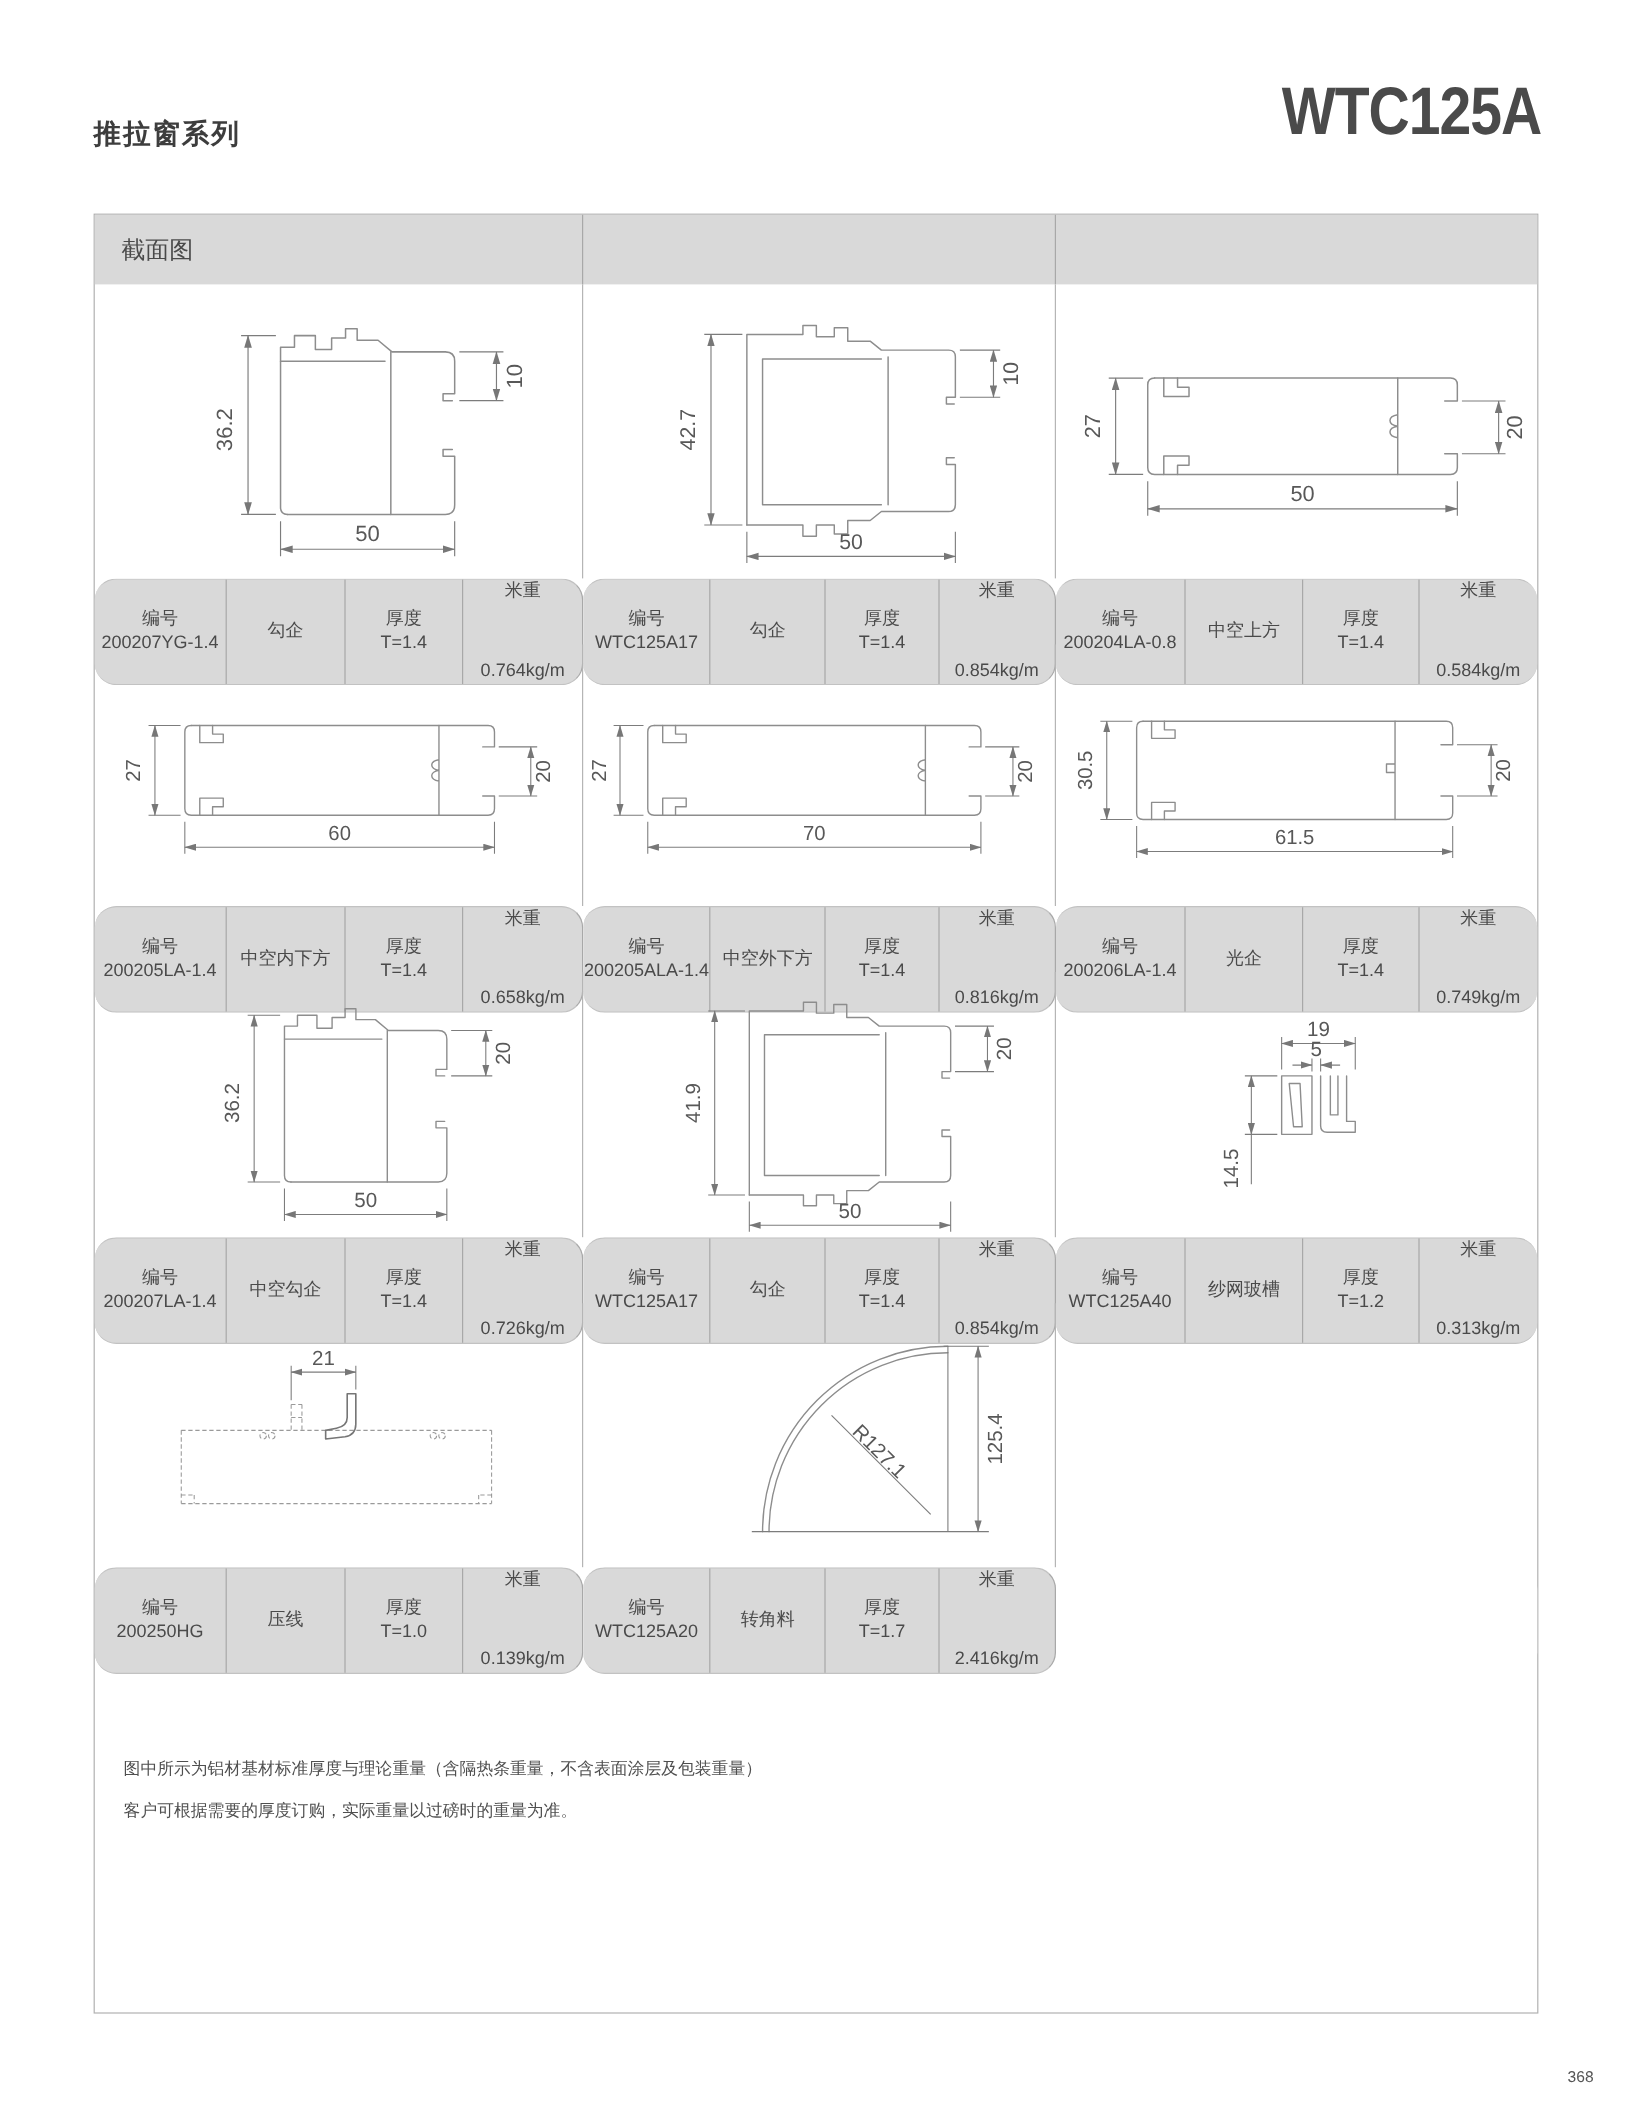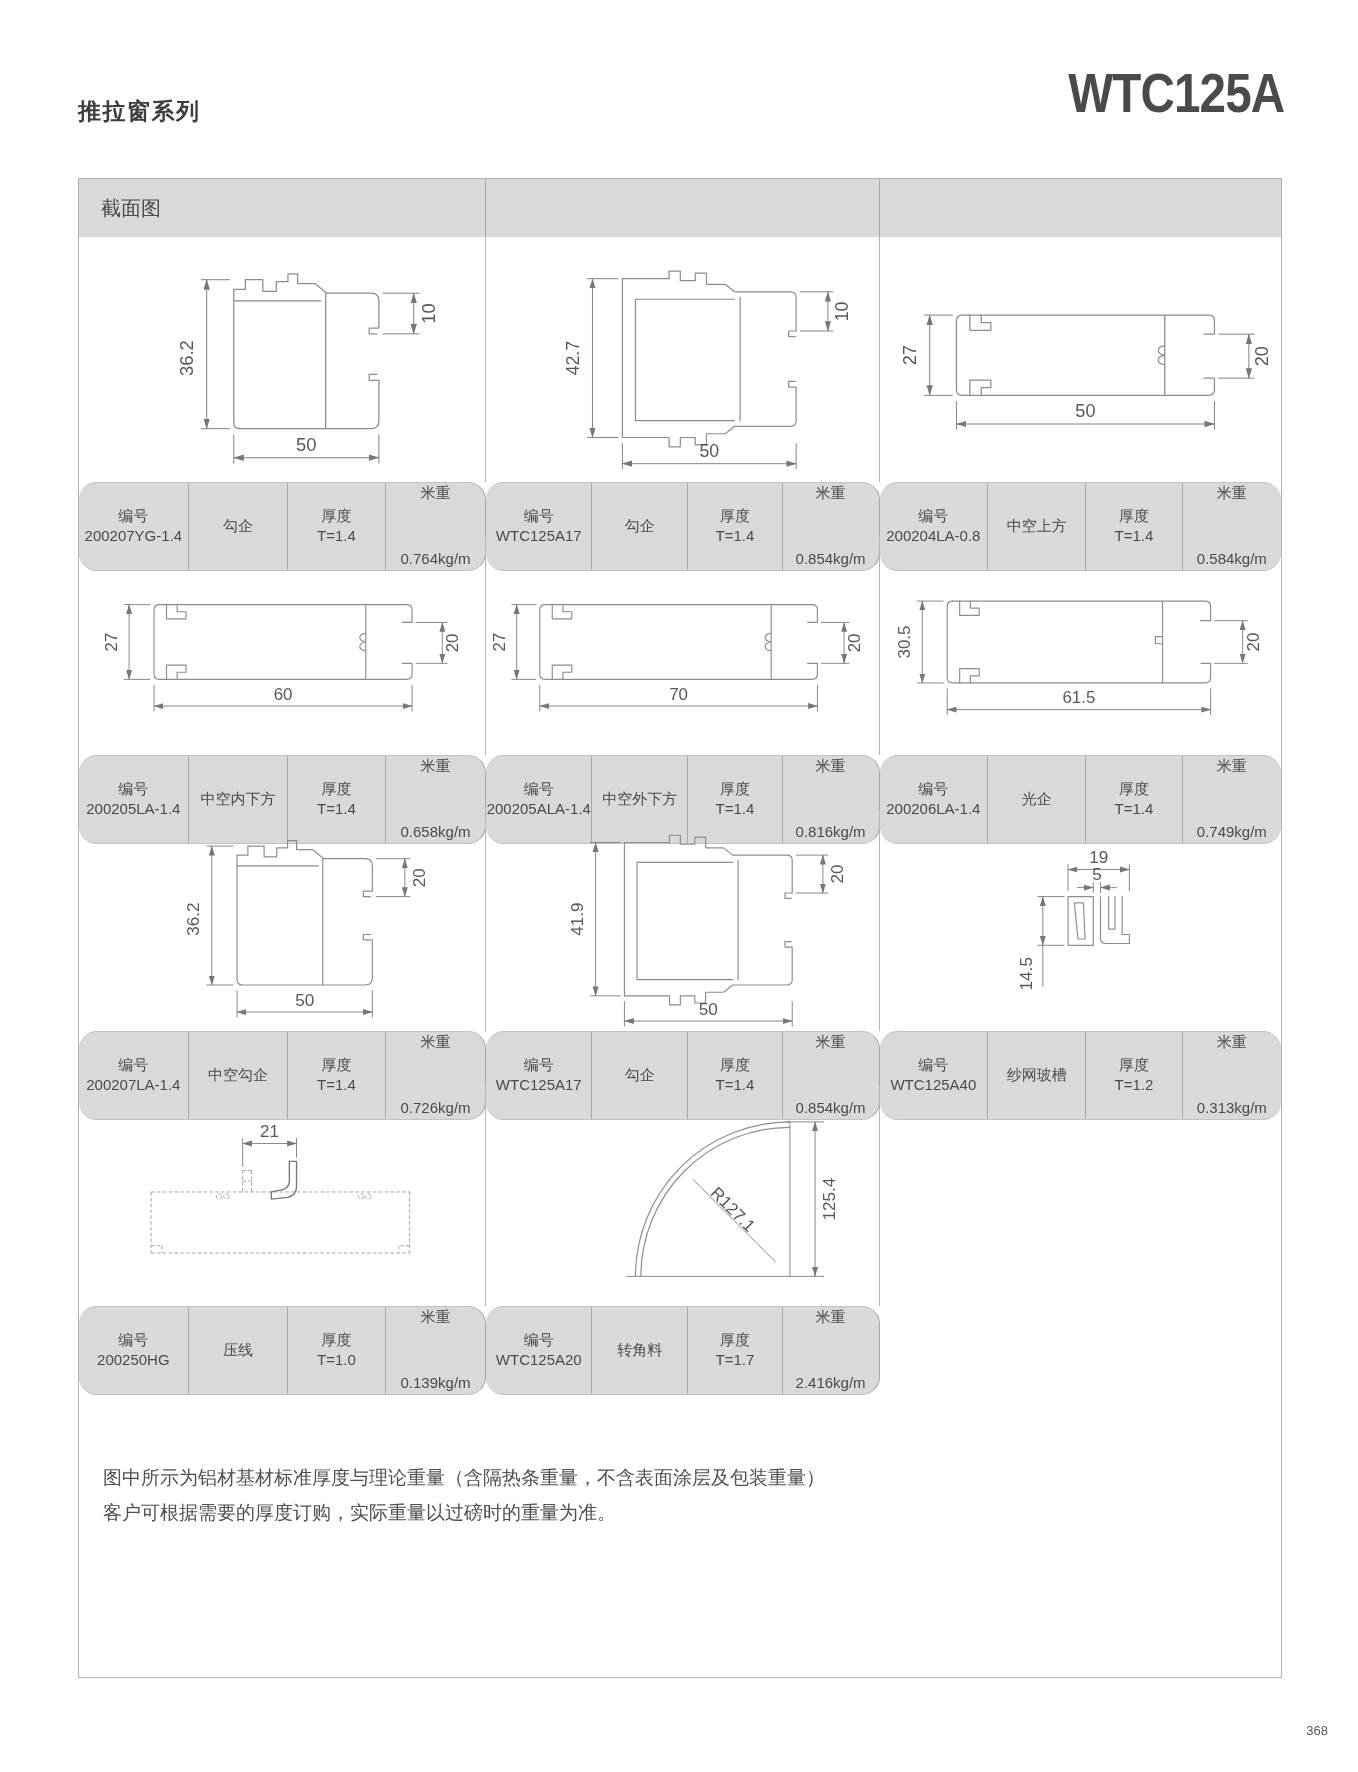--- a/index.html
+++ b/index.html
@@ -31,21 +31,21 @@
             border-top:1px solid #c2c2c2; border-bottom:1px solid #c2c2c2;
             border-right:1px solid #a8a8a8; box-sizing:border-box;border-radius:18px; }
   .srow .sgroup:last-child { border-right:none; }
   .sgroup.empty { background:#fff; border:none; }
   .scell { border-right:1px solid #a8a8a8; display:flex; flex-direction:column;
            align-items:center; justify-content:center; color:#4a4a4a; font-size:15px;
            line-height:1.35; text-align:center; overflow:hidden; }
   .scell:last-child { border-right:none;gap:46px; }
 
   .note { flex:1 1 auto; position:relative; }
-  .note p { position:absolute; left:24px; margin:0; font-size:19px; color:#4f4f4f; }
+  .note p { position:absolute; left:24px; margin:0; font-size:14px; color:#4f4f4f; }
   .note .l1 { top:104px; } .note .l2 { top:139px; }
 
   .pageno { position:absolute; right:30px; bottom:34px; font-size:13px; color:#555;margin-top:21px; }
 
   svg { display:block; }
   .p  { fill:none; stroke:#8d8d8d; stroke-width:1.3; stroke-linejoin:round; stroke-linecap:round; }
   .d  { fill:none; stroke:#7c7c7c; stroke-width:1; }
   .dash { fill:none; stroke:#9a9a9a; stroke-width:1; stroke-dasharray:4 2.5; }
   .sol { fill:none; stroke:#767676; stroke-width:1.5; stroke-linejoin:round; }
   .t  { fill:#585858; font-size:19px; font-family:"Liberation Sans",sans-serif; }

